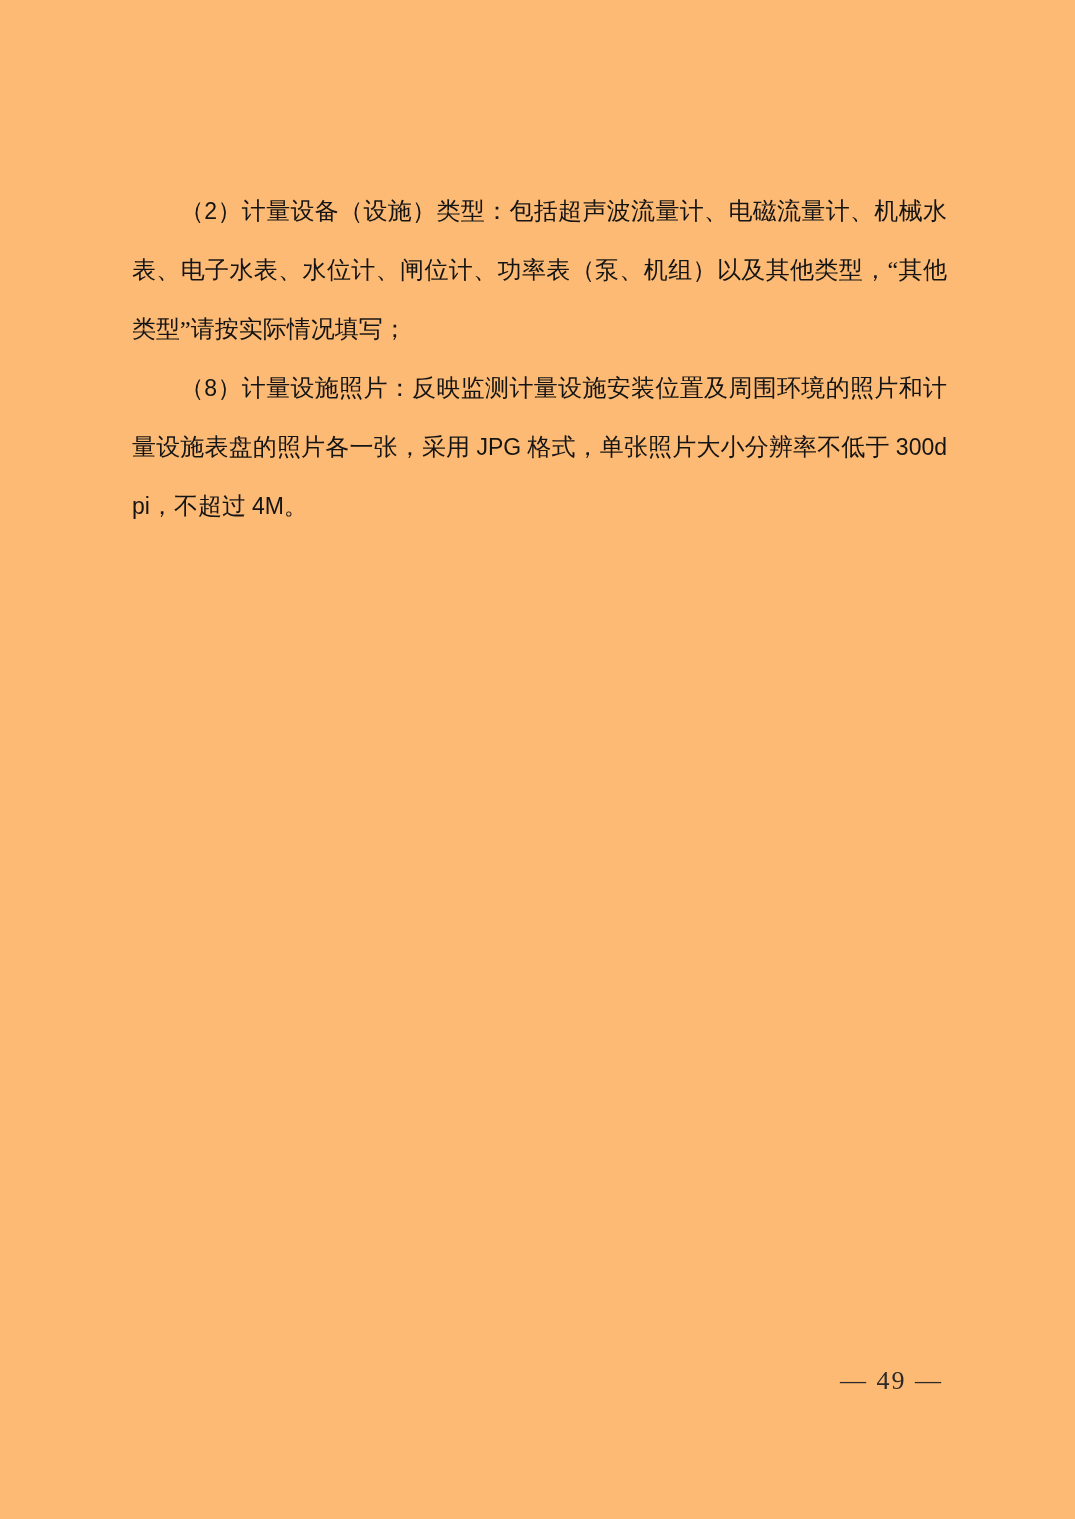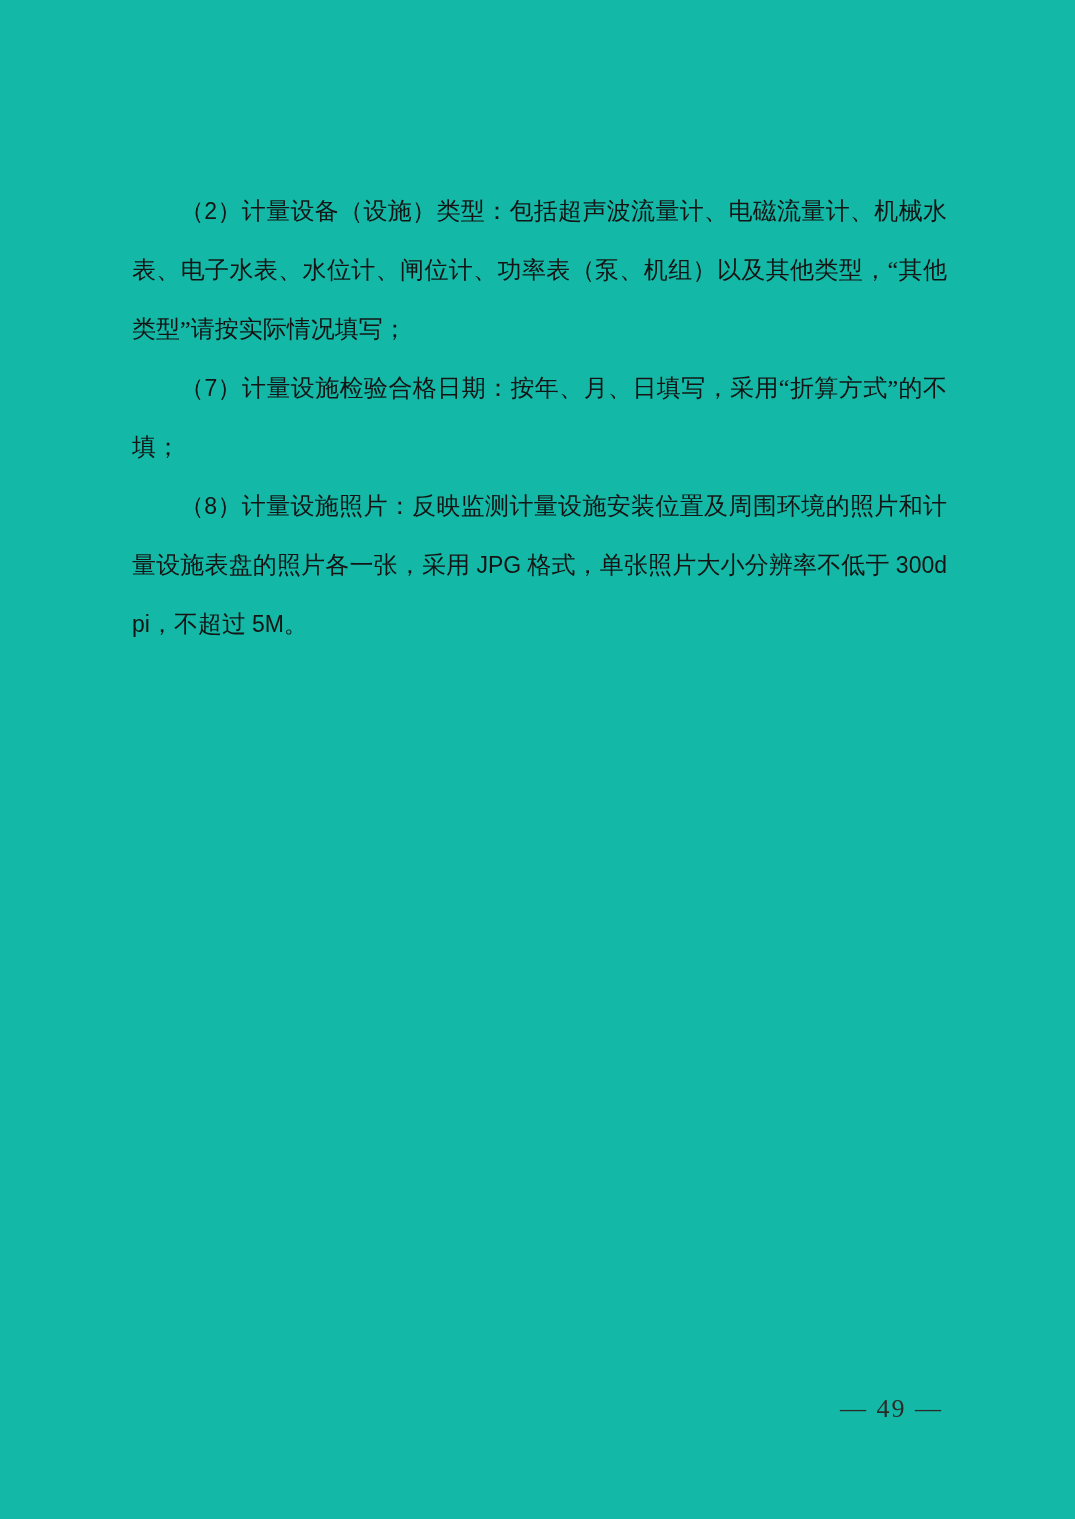--- a/index.html
+++ b/index.html
@@ -6,21 +6,21 @@
   html, body {
     width: 1075px;
     height: 1519px;
     background: #ffffff;
     font-family: "Liberation Serif", "DejaVu Serif", serif;
   }
   .page {
     position: relative;
     width: 1075px;
     height: 1519px;
-    background: #14b8a6;
+    background: #fdba74;
     overflow: hidden;
   }
   .content {
     position: absolute;
     left: 132px;
     top: 182px;
     width: 815px;
     font-size: 24px;
     line-height: 59px;
     color: #141414;
@@ -37,26 +37,24 @@
     font-size: 23px;
   }
   .footer {
     position: absolute;
     right: 132px;
     top: 1366px;
     font-size: 26px;
     color: #2a2a2a;
     letter-spacing: 2px;
     font-family: "Liberation Serif", "DejaVu Serif", serif;
-    margin-top: 28px;
   }
 </style>
 </head>
 <body>
 
 <div class="page">
   <div class="content">
       <p>（<span class="latin">2</span>）计量设备（设施）类型：包括超声波流量计、电磁流量计、机械水表、电子水表、水位计、闸位计、功率表（泵、机组）以及其他类型，“其他类型”请按实际情况填写；</p>
-      <p>（<span class="latin">7</span>）计量设施检验合格日期：按年、月、日填写，采用“折算方式”的不填；</p>
-      <p>（<span class="latin">8</span>）计量设施照片：反映监测计量设施安装位置及周围环境的照片和计量设施表盘的照片各一张，采用 <span class="latin">JPG</span> 格式，单张照片大小分辨率不低于 <span class="latin">300dpi</span>，不超过 <span class="latin">5M</span>。</p>
+      <p>（<span class="latin">8</span>）计量设施照片：反映监测计量设施安装位置及周围环境的照片和计量设施表盘的照片各一张，采用 <span class="latin">JPG</span> 格式，单张照片大小分辨率不低于 <span class="latin">300dpi</span>，不超过 <span class="latin">4M</span>。</p>
     </div>
   <div class="footer">— 49 —</div>
 </div>
 
 </body></html>

